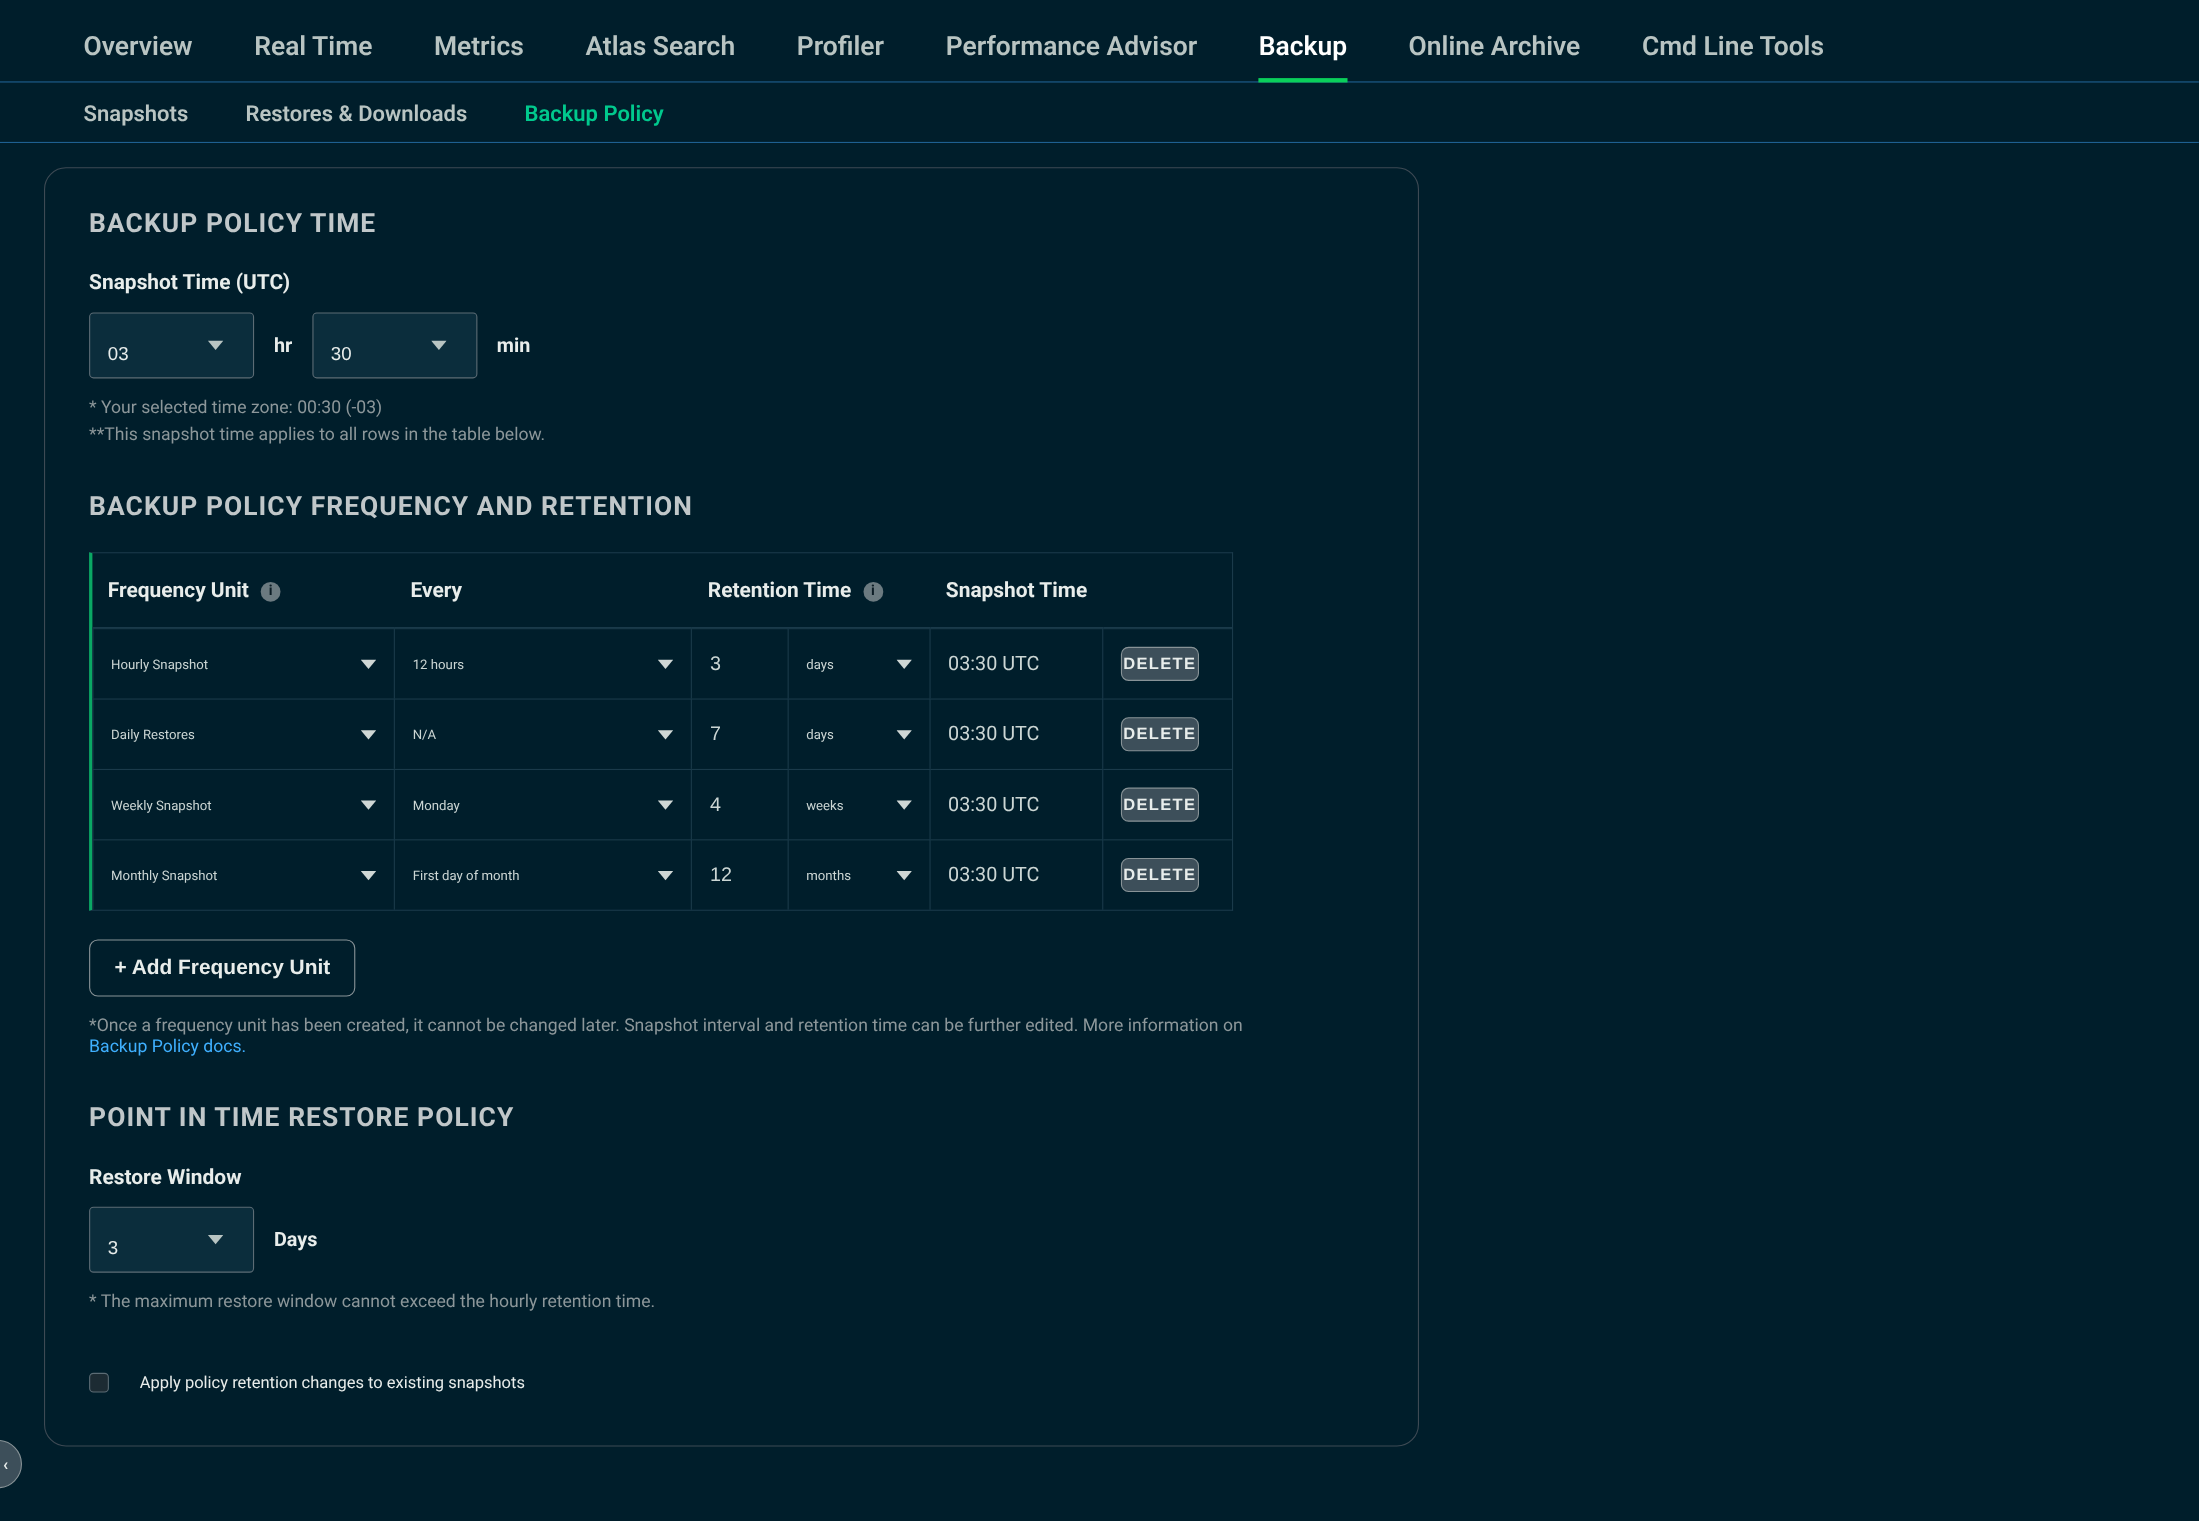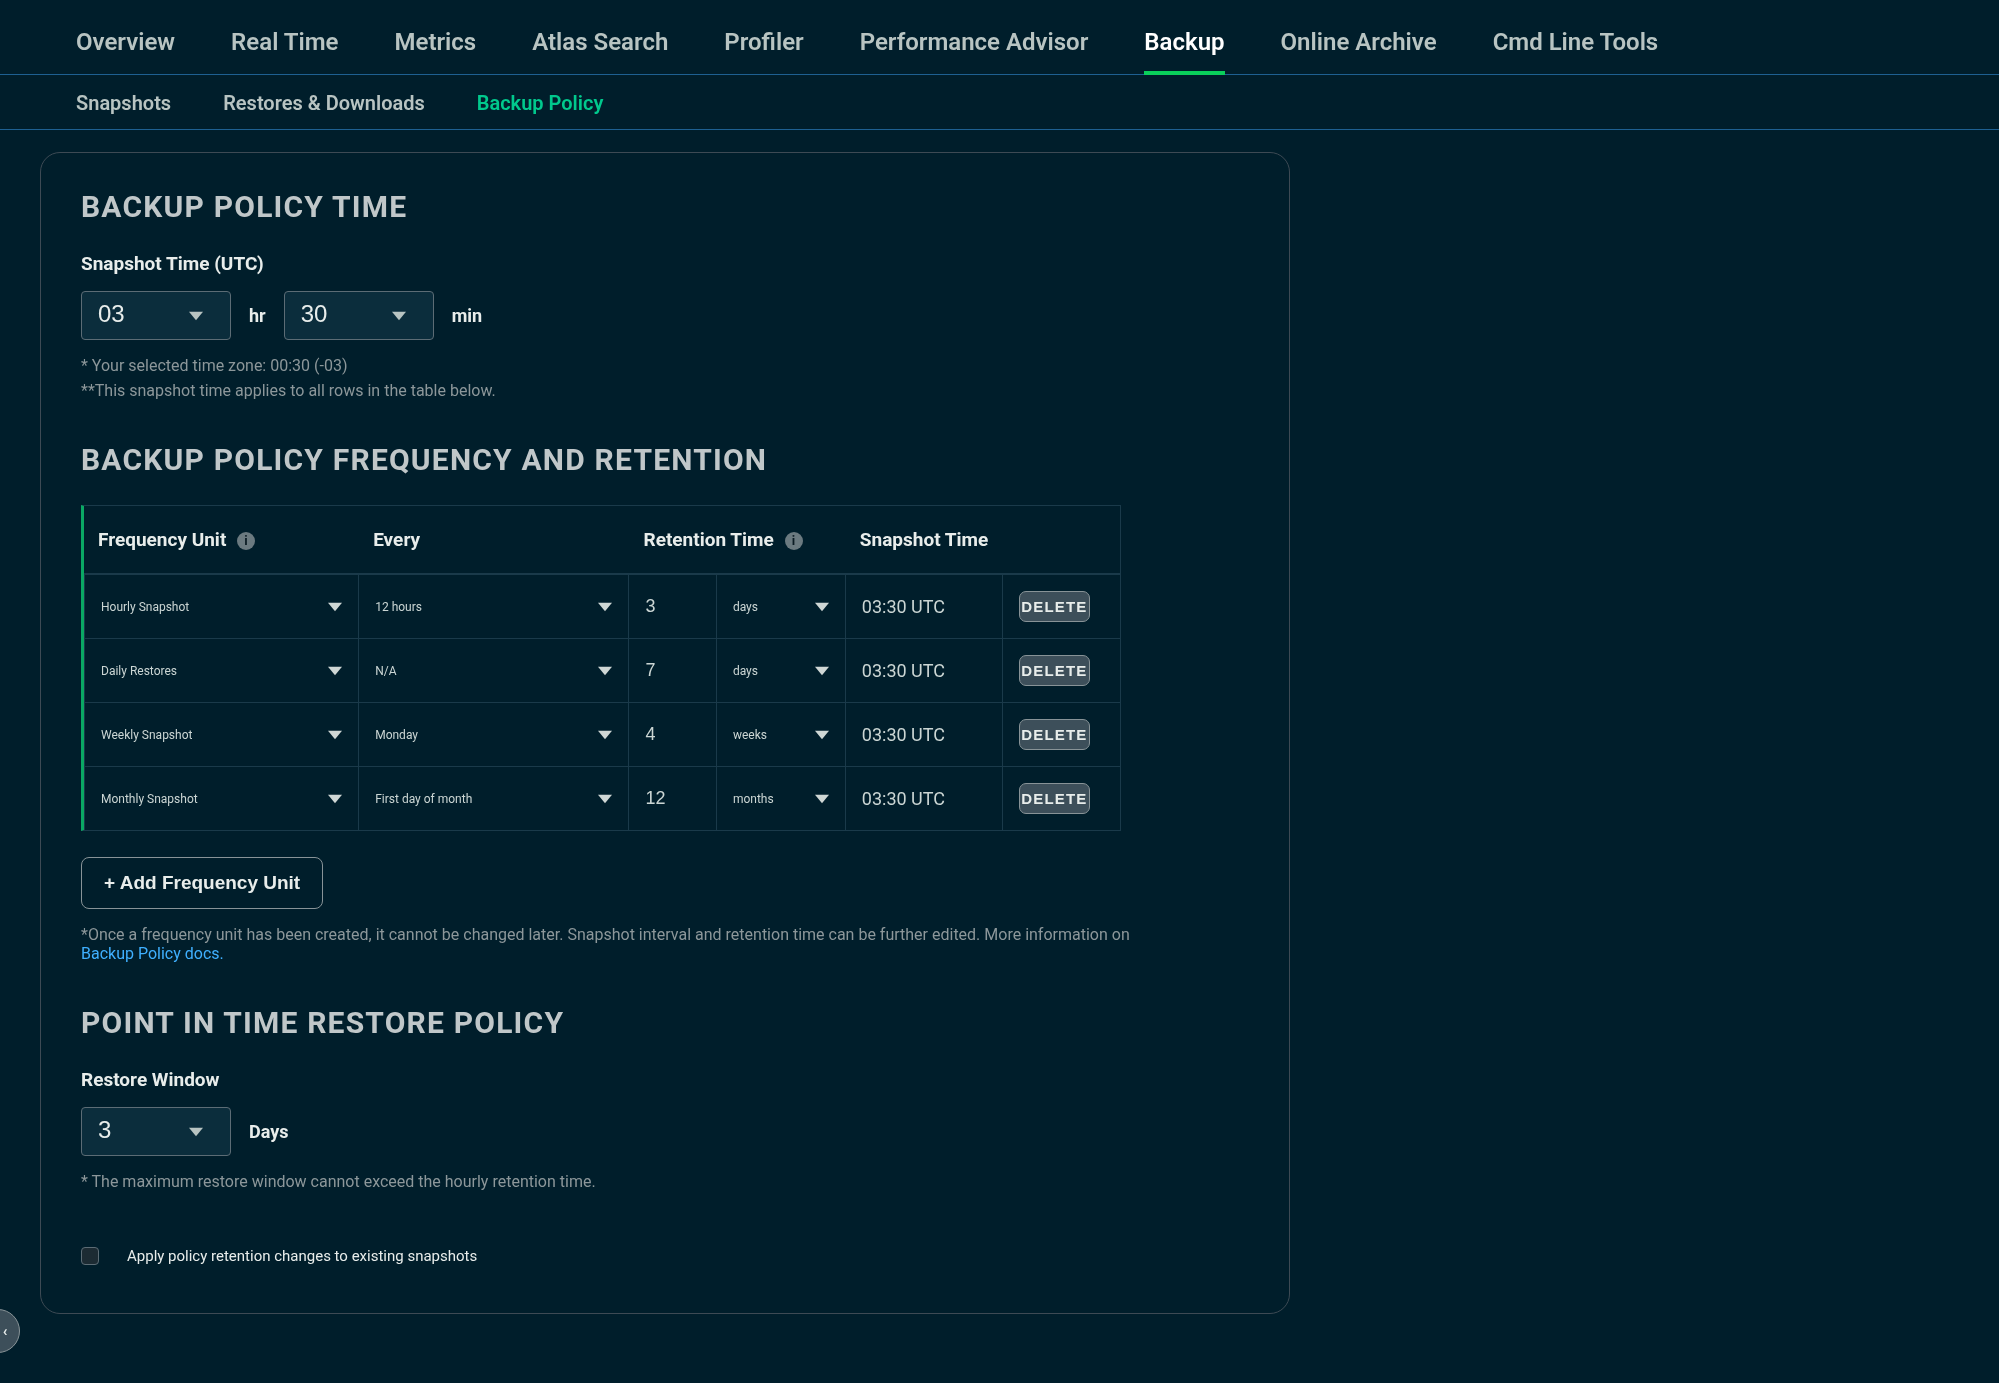--- a/index.html
+++ b/index.html
@@ -30,28 +30,28 @@
   .tab.active::after{content:"";position:absolute;left:0;right:0;bottom:-1px;height:4px;background:var(--tab-underline);}
 
   
   .subtabs{display:flex;gap:52px;padding:16px 76px 0 76px;border-bottom:1px solid var(--hr);}
   .subtab{color:var(--text-muted);font-weight:600;font-size:20px;padding-bottom:14px;cursor:pointer;}
   .subtab.active{color:var(--accent-text);}
 
   
   .panel{margin:22px 0 0 40px;width:1250px;border:1px solid var(--panel-border);border-radius:20px;padding:36px 40px 48px 40px;}
 
-  h2{font-size:30px;letter-spacing:.04em;color:#c0c7c9;font-weight:700;margin:0 0 28px 0;}
+  h2{font-size:24px;letter-spacing:.04em;color:#c0c7c9;font-weight:700;margin:0 0 28px 0;}
   h2.gap-top{margin-top:42px;}
   label.block{display:block;font-weight:700;font-size:19px;margin-bottom:16px;}
 
   .row{display:flex;align-items:center;gap:18px;}
   .unit-label{font-weight:700;font-size:18px;}
 
-  .select{appearance:none;background:var(--input-bg);border:1px solid var(--input-border);border-radius:4px;color:var(--text);padding:8px 46px 12px 16px;font-size:24px;min-width:150px;position:relative;}
+  .select{appearance:none;background:var(--input-bg);border:1px solid var(--input-border);border-radius:4px;color:var(--text);padding:27px 46px 12px 16px;font-size:17px;min-width:150px;position:relative;}
   .select-wrap{position:relative;display:inline-block;}
   .select-wrap .caret{position:absolute;right:14px;top:50%;transform:translateY(-50%);pointer-events:none;color:var(--text-muted);}
 
   .note{color:var(--text-dim);font-size:16px;margin:16px 0 0 0;}
   .note + .note{margin-top:6px;}
 
   
   .tbl{margin-top:22px;border:1px solid var(--cell-border);border-left:3px solid #0aa864;border-collapse:separate;border-spacing:0;width:1040px;}
   .tbl th,.tbl td{text-align:left;vertical-align:middle;}
   .tbl th{font-weight:700;font-size:19px;padding:22px 14px;border-bottom:1px solid var(--cell-border);}

